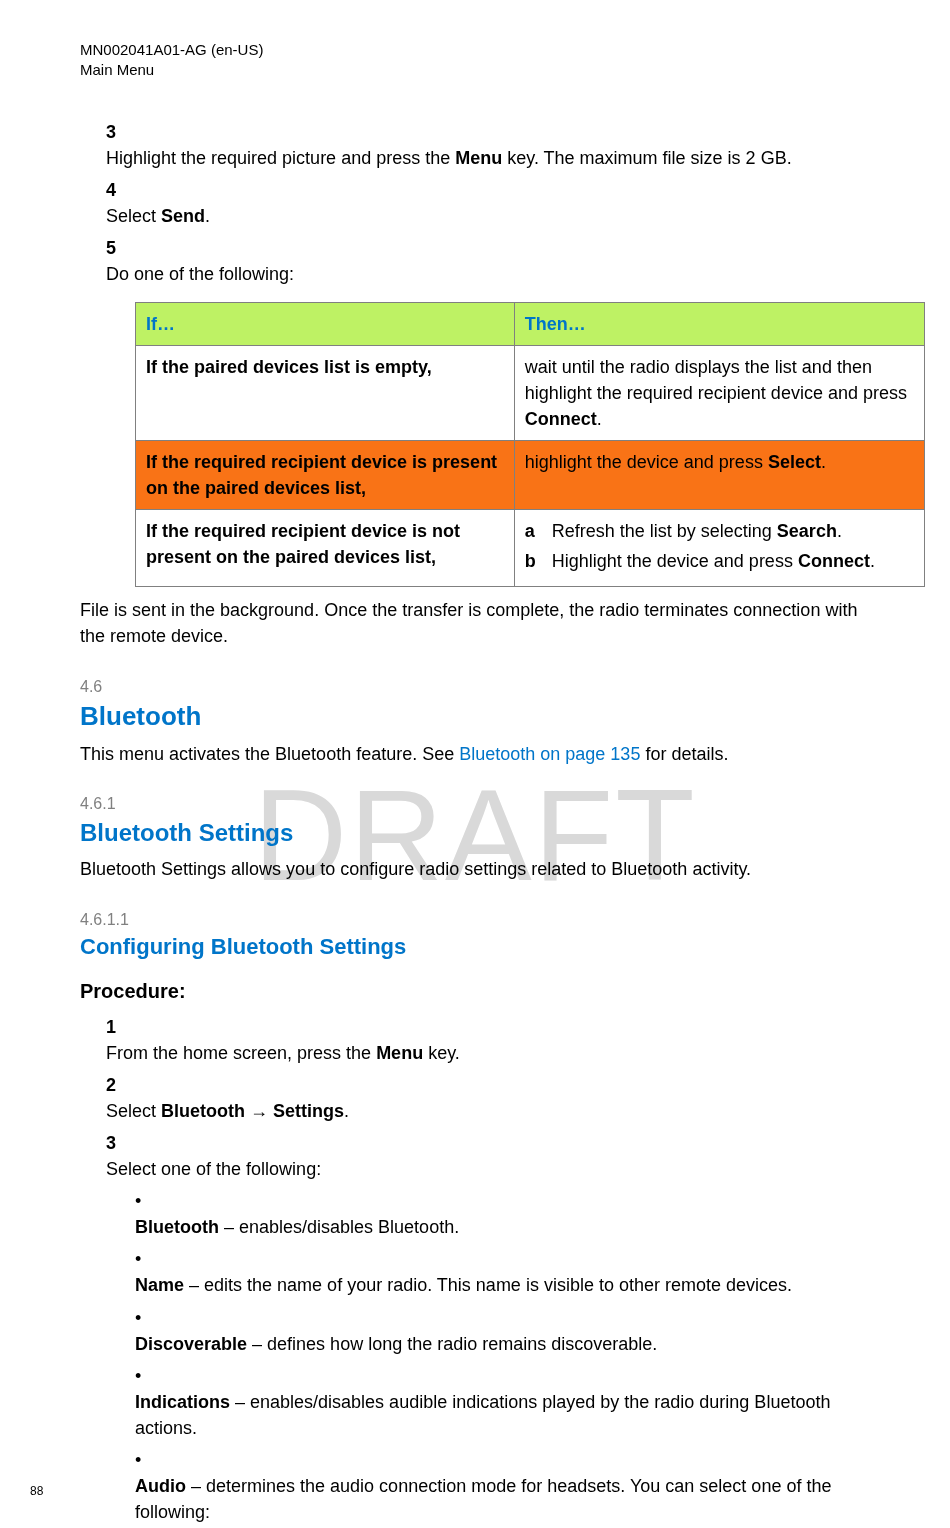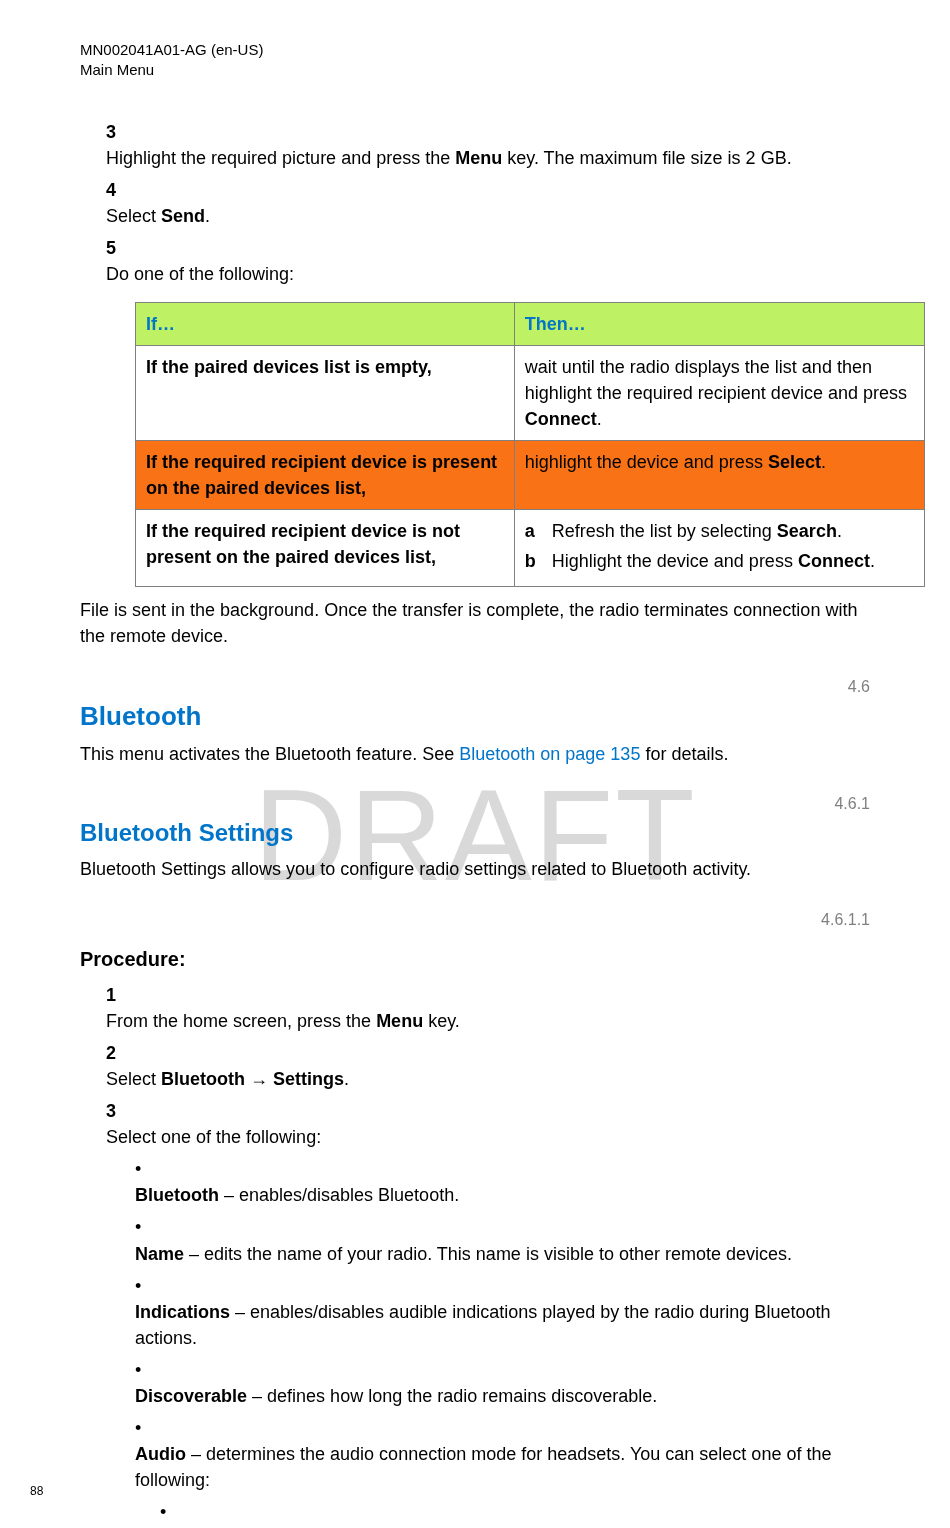--- a/index.html
+++ b/index.html
@@ -94,21 +94,20 @@
     width: 330px;
     vertical-align: top;
   }
   .para {
     margin: 6px 0 16px 0;
   }
   .secnum {
     color: #808080;
     font-size: 16px;
     margin-top: 25px;
-    text-align: right;
   }
   .heading-lg {
     color: #0075c9;
     font-size: 26px;
     font-weight: bold;
     margin: 0 0 6px 0;
   }
   .heading-md {
     color: #0075c9;
     font-size: 24px;
@@ -234,20 +233,21 @@
     <div class="heading-lg">Bluetooth</div>
     <div class="para">
       <span>This menu activates the Bluetooth feature. See </span><span class="link">Bluetooth on page 135</span><span> for details.</span>
     </div>
 
     <div class="secnum">4.6.1</div>
     <div class="heading-md">Bluetooth Settings</div>
     <div class="para">Bluetooth Settings allows you to configure radio settings related to Bluetooth activity.</div>
 
     <div class="secnum">4.6.1.1</div>
+    <div class="heading-sm">Configuring Bluetooth Settings</div>
 
     <div class="proc-label">Procedure:</div>
 
     <div class="ol-step">
       <span class="num">1</span>
       <span class="txt">
         <span>From the home screen, press the </span><b>Menu</b><span> key.</span>
       </span>
     </div>
     <div class="ol-step">
@@ -266,25 +266,25 @@
     <div class="bullet-inner">
       <span class="dot">•</span>
       <span class="bt"><b>Bluetooth</b><span> – enables/disables Bluetooth.</span></span>
     </div>
     <div class="bullet-inner">
       <span class="dot">•</span>
       <span class="bt"><b>Name</b><span> – edits the name of your radio. This name is visible to other remote devices.</span></span>
     </div>
     <div class="bullet-inner">
       <span class="dot">•</span>
+      <span class="bt"><b>Discoverable</b><span> – defines how long the radio remains discoverable.</span></span>
+    </div>
+    <div class="bullet-inner">
+      <span class="dot">•</span>
       <span class="bt"><b>Indications</b><span> – enables/disables audible indications played by the radio during Bluetooth actions.</span></span>
-    </div>
-    <div class="bullet-inner">
-      <span class="dot">•</span>
-      <span class="bt"><b>Discoverable</b><span> – defines how long the radio remains discoverable.</span></span>
     </div>
     <div class="bullet-inner">
       <span class="dot">•</span>
       <span class="bt"><b>Audio</b><span> – determines the audio connection mode for headsets. You can select one of the following:</span></span>
     </div>
 
     <div class="bullet-inner2">
       <span class="dot">•</span>
       
     </div>

